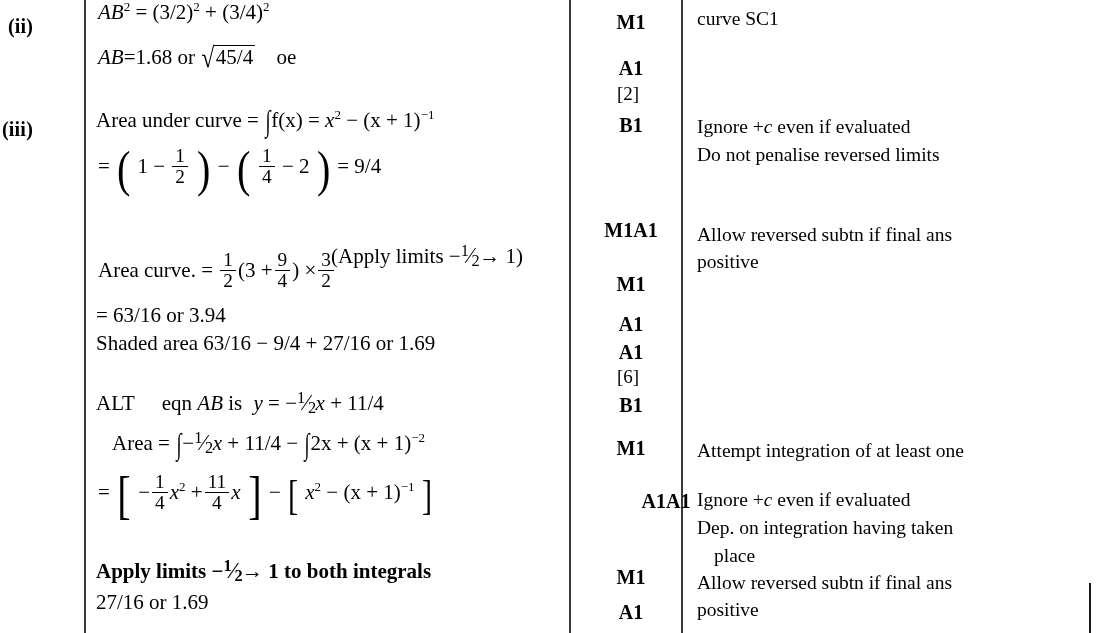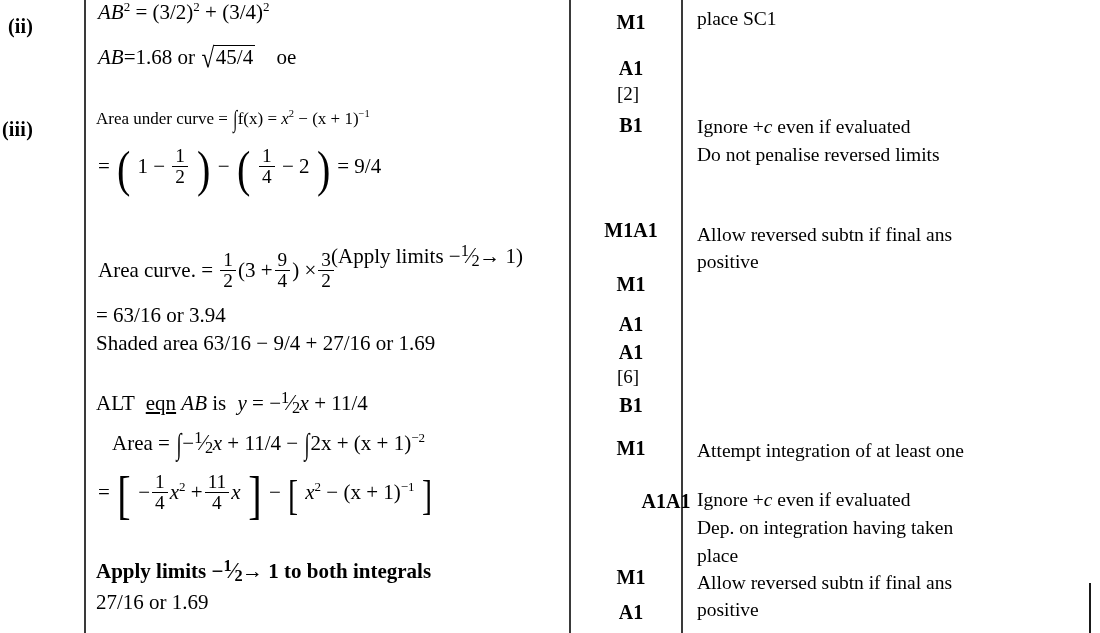--- a/index.html
+++ b/index.html
@@ -178,21 +178,21 @@
     <span>= (3/2)</span><span class="sup">2</span>
     <span>+ (3/4)</span><span class="sup">2</span>
   </div>
 
   <div class="atext math" style="left:12px; top:44px; font-size:21px;">
     <span class="it">AB</span><span>=1.68 or</span>
     <span class="radical"><span class="sign">√</span><span class="rad-body">45/4</span></span>
     <span style="margin-left:16px;">oe</span>
   </div>
 
-  <div class="atext math" style="left:10px; top:110px; font-size:17px;">
+  <div class="atext math" style="left:10px; top:110px; font-size:21px;">
     <span>Area under curve =</span>
     <span class="intg">∫</span><span class="it" style="font-style:normal;">f(x)</span>
     <span>=</span>
     <span class="it">x</span><span class="sup">2</span>
     <span>− (x + 1)</span><span class="sup">−1</span>
   </div>
 
   <div class="atext math" style="left:12px; top:148px; font-size:21px;">
     <span>=</span>
     <span class="bigparen">(</span>
@@ -216,21 +216,21 @@
     <span>Area curve.  =</span>
     <span class="frac"><span class="num">1</span><span class="den">2</span></span><span>(3 +</span><span class="frac"><span class="num">9</span><span class="den">4</span></span><span>) ×</span><span class="frac"><span class="num">3</span><span class="den">2</span></span>
   </div>
 
   <div class="atext math" style="left:10px; top:305px; font-size:21px;">= 63/16     or 3.94</div>
 
   <div class="atext math" style="left:10px; top:333px; font-size:21px;">Shaded area  63/16 − 9/4 + 27/16  or 1.69</div>
 
   <div class="atext math" style="left:10px; top:390px; font-size:21px;">
     <span>ALT</span>
-    <span style="margin-left:6px;text-decoration:underline;">eqn</span>
+    <span style="margin-left:22px;">eqn</span>
     <span class="it">AB</span>
     <span>is</span>
     <span class="it" style="margin-left:6px;">y</span>
     <span>= −</span><span class="sfrac"><span class="n">1</span><span class="sl">⁄</span><span class="d">2</span></span><span class="it">x</span>
     <span>+ 11/4</span>
   </div>
 
   <div class="atext math" style="left:10px; top:430px; font-size:21px;margin-left:16px;">
     <span>Area =</span>
     <span class="intg">∫</span>−<span class="sfrac"><span class="n">1</span><span class="sl">⁄</span><span class="d">2</span></span><span class="it">x</span>
@@ -273,28 +273,28 @@
   <div class="total" style="left:46px; top:366px;">[6]</div>
 
   <div class="mark" style="left:0; top:394px; width:104px;">B1</div>
   <div class="mark" style="left:0; top:437px; width:104px;">M1</div>
   <div class="mark" style="left:0; top:490px; width:104px;margin-left:35px;">A1A1</div>
   <div class="mark" style="left:0; top:566px; width:104px;">M1</div>
   <div class="mark" style="left:0; top:601px; width:104px;">A1</div>
 </div>
 
 <div class="col" id="col-guidance">
-  <div class="note" style="left:14px; top:9px;">place SC1</div>
+  <div class="note" style="left:14px; top:9px;">curve SC1</div>
 
   <div class="note" style="left:14px; top:117px;">Ignore +<span class="it">c</span> even if evaluated</div>
   <div class="note" style="left:14px; top:145px;">Do not penalise reversed limits</div>
 
   <div class="note" style="left:14px; top:225px;">Allow reversed subtn  if final ans</div>
   <div class="note" style="left:14px; top:252px;">positive</div>
 
   <div class="note" style="left:14px; top:441px;">Attempt integration of at least one</div>
 
   <div class="note" style="left:14px; top:490px;">Ignore +<span class="it">c</span> even if evaluated</div>
   <div class="note" style="left:14px; top:518px;">Dep. on integration having  taken</div>
-  <div class="note" style="left:14px; top:546px;">place</div>
+  <div class="note" style="left:31px; top:546px;">place</div>
   <div class="note" style="left:14px; top:573px;">Allow reversed subtn  if final ans</div>
   <div class="note" style="left:14px; top:600px;">positive</div>
 </div>
 
 </body></html>

